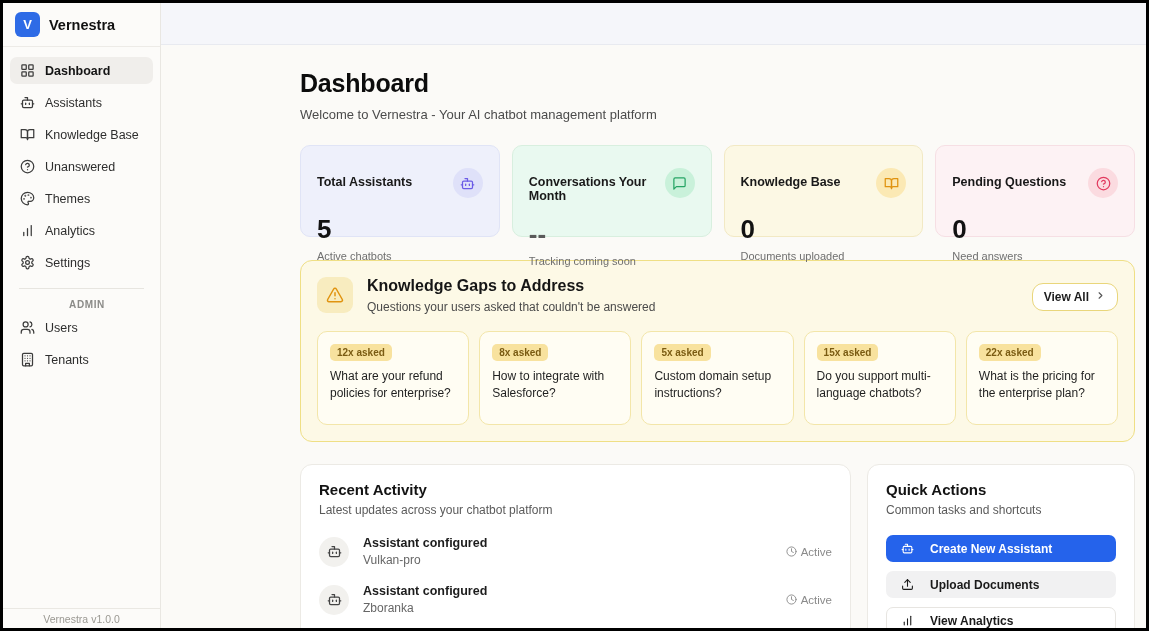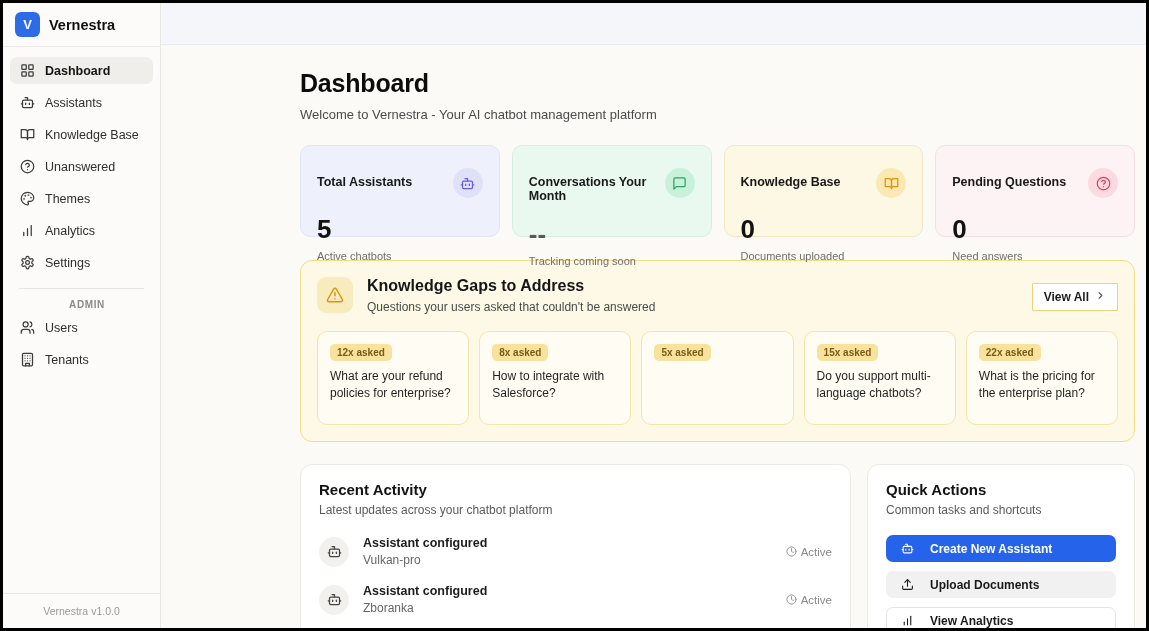--- a/index.html
+++ b/index.html
@@ -12,21 +12,21 @@
   .sidebar-header { height:44px; display:flex; align-items:center; gap:9px; padding:0 12px; border-bottom:1px solid #EDEBE7; }
   .logo { width:25px; height:25px; border-radius:6px; background:#2E6BE6; color:#fff; font-size:13px; font-weight:800; display:flex; align-items:center; justify-content:center; }
   .brand { font-size:14.5px; font-weight:700; color:#111; }
   .nav { padding:10px 7px 0; }
   .nav-item { display:flex; align-items:center; gap:10px; padding:6px 10px; margin-bottom:5px; border-radius:7px; font-size:12.5px; font-weight:500; color:#2e2e2e; cursor:pointer; }
   .nav-item.active { background:#F0EEEB; color:#141414; font-weight:600; }
   .nav-icon { width:15px; height:15px; display:flex; align-items:center; justify-content:center; color:#3c3c3c; flex-shrink:0; }
   .nav-icon svg { width:15px; height:15px; }
   .side-divider { border-top:1px solid #E7E5E0; margin:12px 9px 0; }
   .admin-label { margin:10px 0 4px 11px; font-size:10px; font-weight:600; letter-spacing:0.6px; color:#8B8B88;text-align:center; }
-  .sidebar-footer { position:absolute; bottom:0; left:0; right:0; height:35px; border-top:1px solid #EAE8E3; display:flex; align-items:center; justify-content:center; font-size:10.5px; color:#9A9892; }
+  .sidebar-footer { position:absolute; bottom:0; left:0; right:0; height:20px; border-top:1px solid #EAE8E3; display:flex; align-items:center; justify-content:center; font-size:10.5px; color:#9A9892; }
 
   
   .main { flex:1; display:flex; flex-direction:column; min-width:0; }
   .topbar { height:42px; flex-shrink:0; background:#F5F6FA; border-bottom:1px solid #E8EAF0; }
   .content { flex:1; padding:14px 11px 0 139px; overflow:hidden; }
   .page-title { font-size:25px; font-weight:800; color:#0c0c0c; margin-top:10px; letter-spacing:-0.2px; }
   .page-subtitle { font-size:13px; color:#4b4b4b; margin-top:9px; }
 
   
   .stats-row { display:flex; gap:12px; margin-top:23px; }
@@ -48,21 +48,21 @@
   .stat-3 .stat-icon-circle { background:#FBDBE0; color:#E23A5E; }
 
   
   .gaps-panel { margin-top:23px; background:#FDF9E6; border:1px solid #EFDF85; border-radius:12px; padding:16px; }
   .gaps-header { display:flex; align-items:flex-start; }
   .warn-box { width:36px; height:36px; border-radius:9px; background:#F8ECBF; color:#E0930F; display:flex; align-items:center; justify-content:center; flex-shrink:0; }
   .warn-box svg { width:18px; height:18px; }
   .gaps-titles { margin-left:14px; }
   .gaps-title { font-size:16px; font-weight:700; color:#151515; }
   .gaps-subtitle { font-size:12px; color:#4a4a4a; margin-top:5px; }
-  .view-all-btn { margin-left:auto; margin-top:6px; display:flex; align-items:flex-start; gap:6px; background:#FFFFFF; border:1px solid #E9D67B; border-radius:1px; padding:6px 11px; font-size:12px; font-weight:600; color:#1d1d1d; cursor:pointer; font-family:inherit; }
+  .view-all-btn { margin-left:auto; margin-top:6px; display:flex; align-items:flex-start; gap:6px; background:#FFFFFF; border:1px solid #E9D67B; border-radius:11px; padding:6px 11px; font-size:12px; font-weight:600; color:#1d1d1d; cursor:pointer; font-family:inherit; }
   .view-all-btn svg { width:11px; height:11px; color:#555; }
   .q-row { display:flex; gap:10px; margin-top:17px; }
   .q-card { flex:1; background:#FFFDF3; border:1px solid #F3E6A9; border-radius:10px; padding:10px 12px; height:94px; }
   .q-badge { display:inline-block; background:#F8E29E; color:#7A5B12; font-size:10px; font-weight:700; padding:3px 7px; border-radius:5px; }
   .q-text { margin-top:7px; font-size:12px; color:#1f1f1f; line-height:1.42; }
 
   
   .bottom-row { display:flex; gap:16px; margin-top:22px; }
   .panel { background:#FFFFFF; border:1px solid #ECEAE5; border-radius:12px; padding:16px 18px; }
   .activity-panel { flex:1; }
@@ -337,20 +337,21 @@
           <div class="q-card">
             <span class="q-badge">12x asked</span>
             <div class="q-text">What are your refund policies for enterprise?</div>
           </div>
           <div class="q-card">
             <span class="q-badge">8x asked</span>
             <div class="q-text">How to integrate with Salesforce?</div>
           </div>
           <div class="q-card">
             <span class="q-badge">5x asked</span>
+            <div class="q-text">Custom domain setup instructions?</div>
           </div>
           <div class="q-card">
             <span class="q-badge">15x asked</span>
             <div class="q-text">Do you support multi-language chatbots?</div>
           </div>
           <div class="q-card">
             <span class="q-badge">22x asked</span>
             <div class="q-text">What is the pricing for the enterprise plan?</div>
           </div>
         </div>

